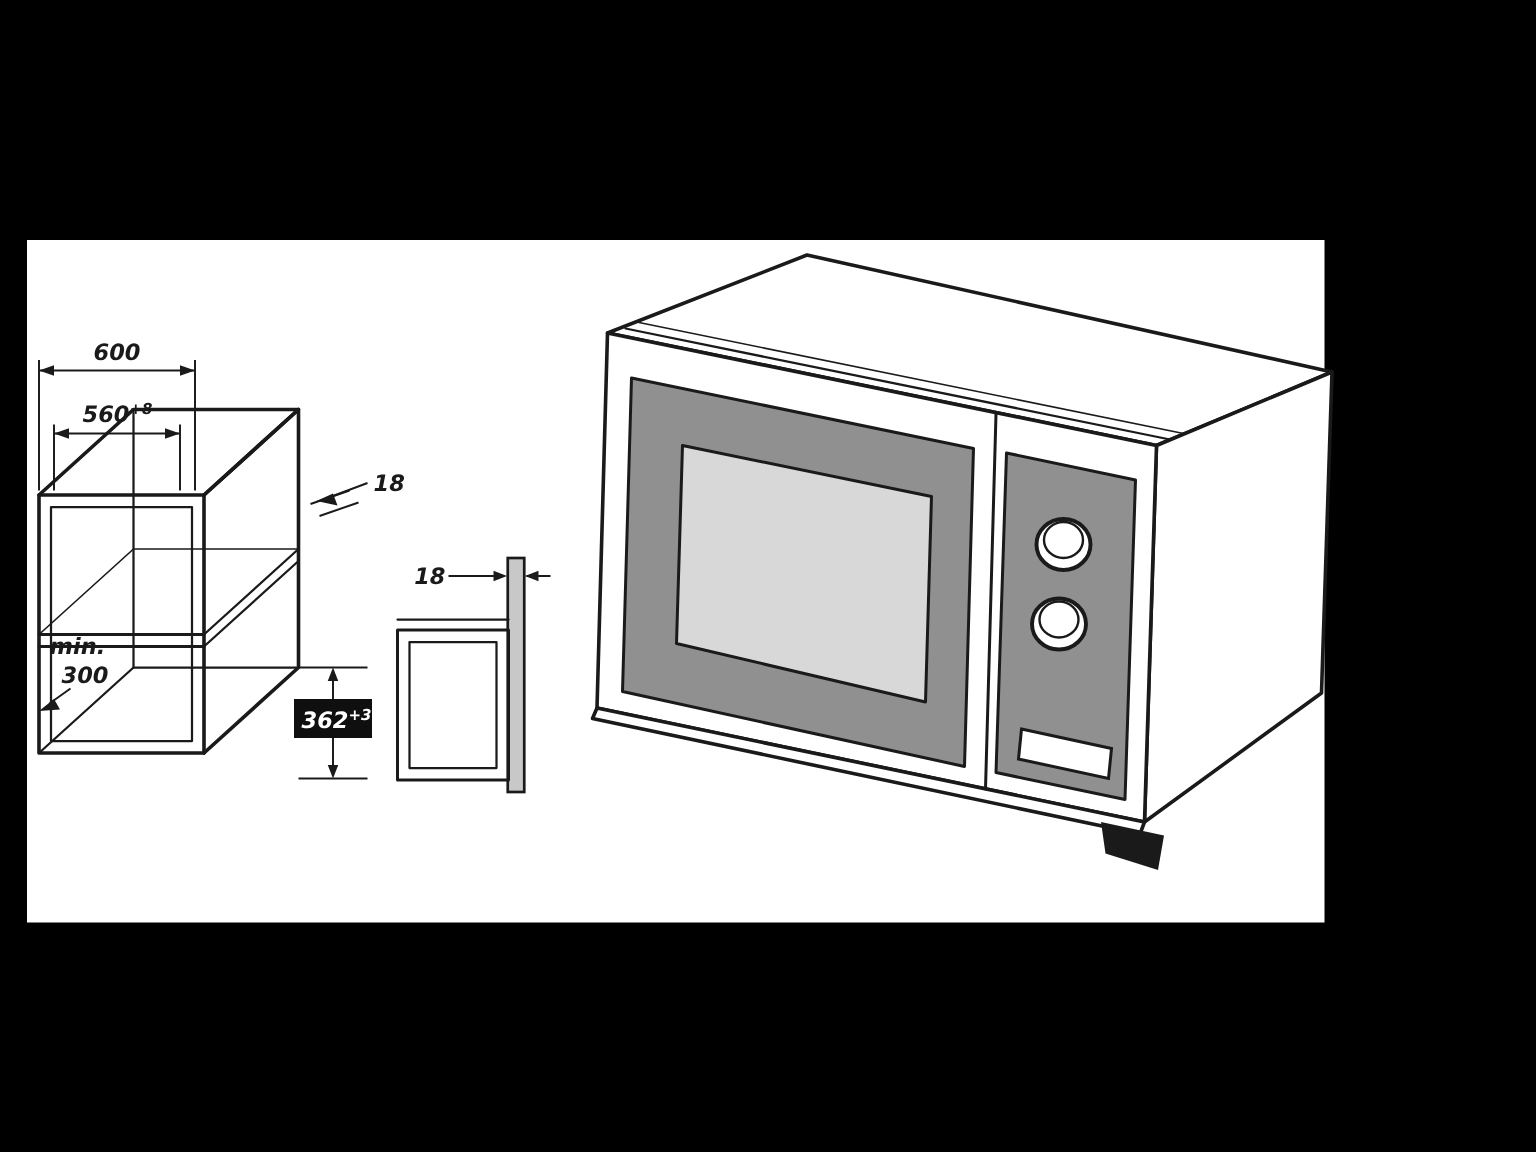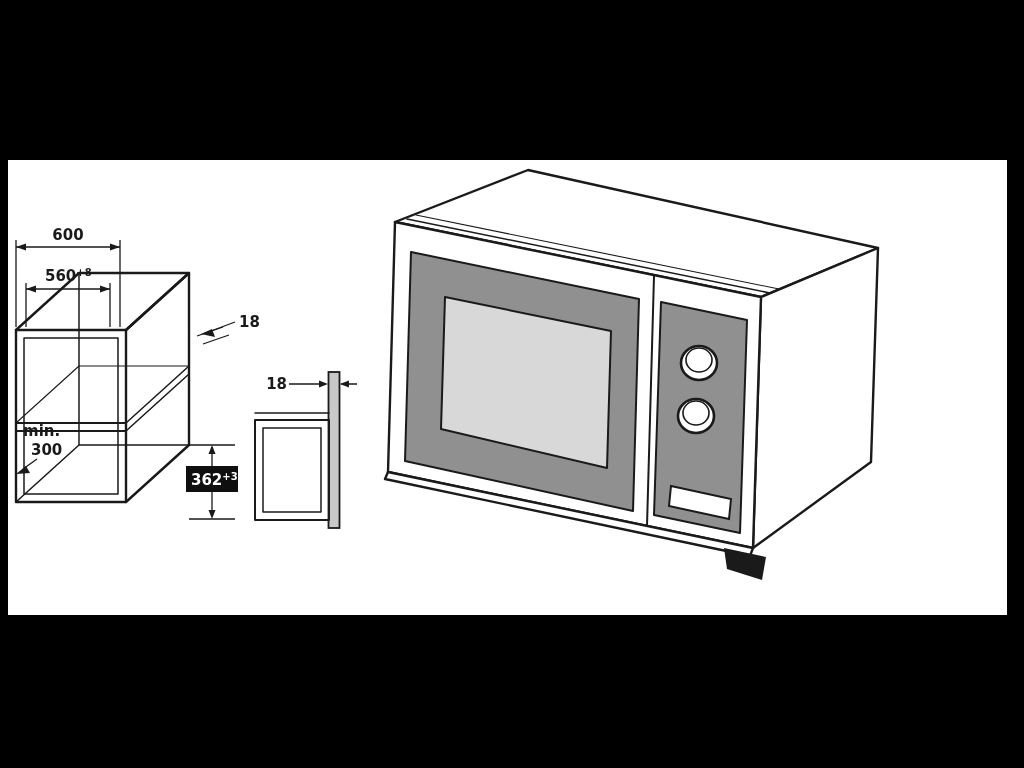--- a/index.html
+++ b/index.html
@@ -5,22 +5,23 @@
   html,body{margin:0;padding:0}
   body{
     width:1024px;height:768px;position:relative;overflow:hidden;
     background:var(--background,#000);
     font-family:"DejaVu Sans", sans-serif;
   }
   .bar{position:absolute;left:0;width:1024px;background:var(--background,#000)}
   .bar-top{top:0;height:160px}
   .bar-bottom{top:615px;height:153px}
   .canvas{
-    position:absolute;left:8px;top:160px;width:999px;height:455px;
+    position:absolute;left:18px;top:160px;width:865px;height:455px;
     background:var(--canvas,#fff);
+    font-style:italic;
   }
   svg{display:block}
   .dim-text{font-family:"DejaVu Sans",sans-serif;font-size:15px;font-weight:600;fill:var(--line,#111)}
   .sup{font-size:10px}
   .box-text{fill:var(--dim-box-text,#fff)}
   .ln{stroke:var(--line,#111);fill:none;stroke-linejoin:round;stroke-linecap:round}
   .w25{stroke-width:2.4}
   .w2{stroke-width:2}
   .w15{stroke-width:1.5}
   .w12{stroke-width:1.1}

